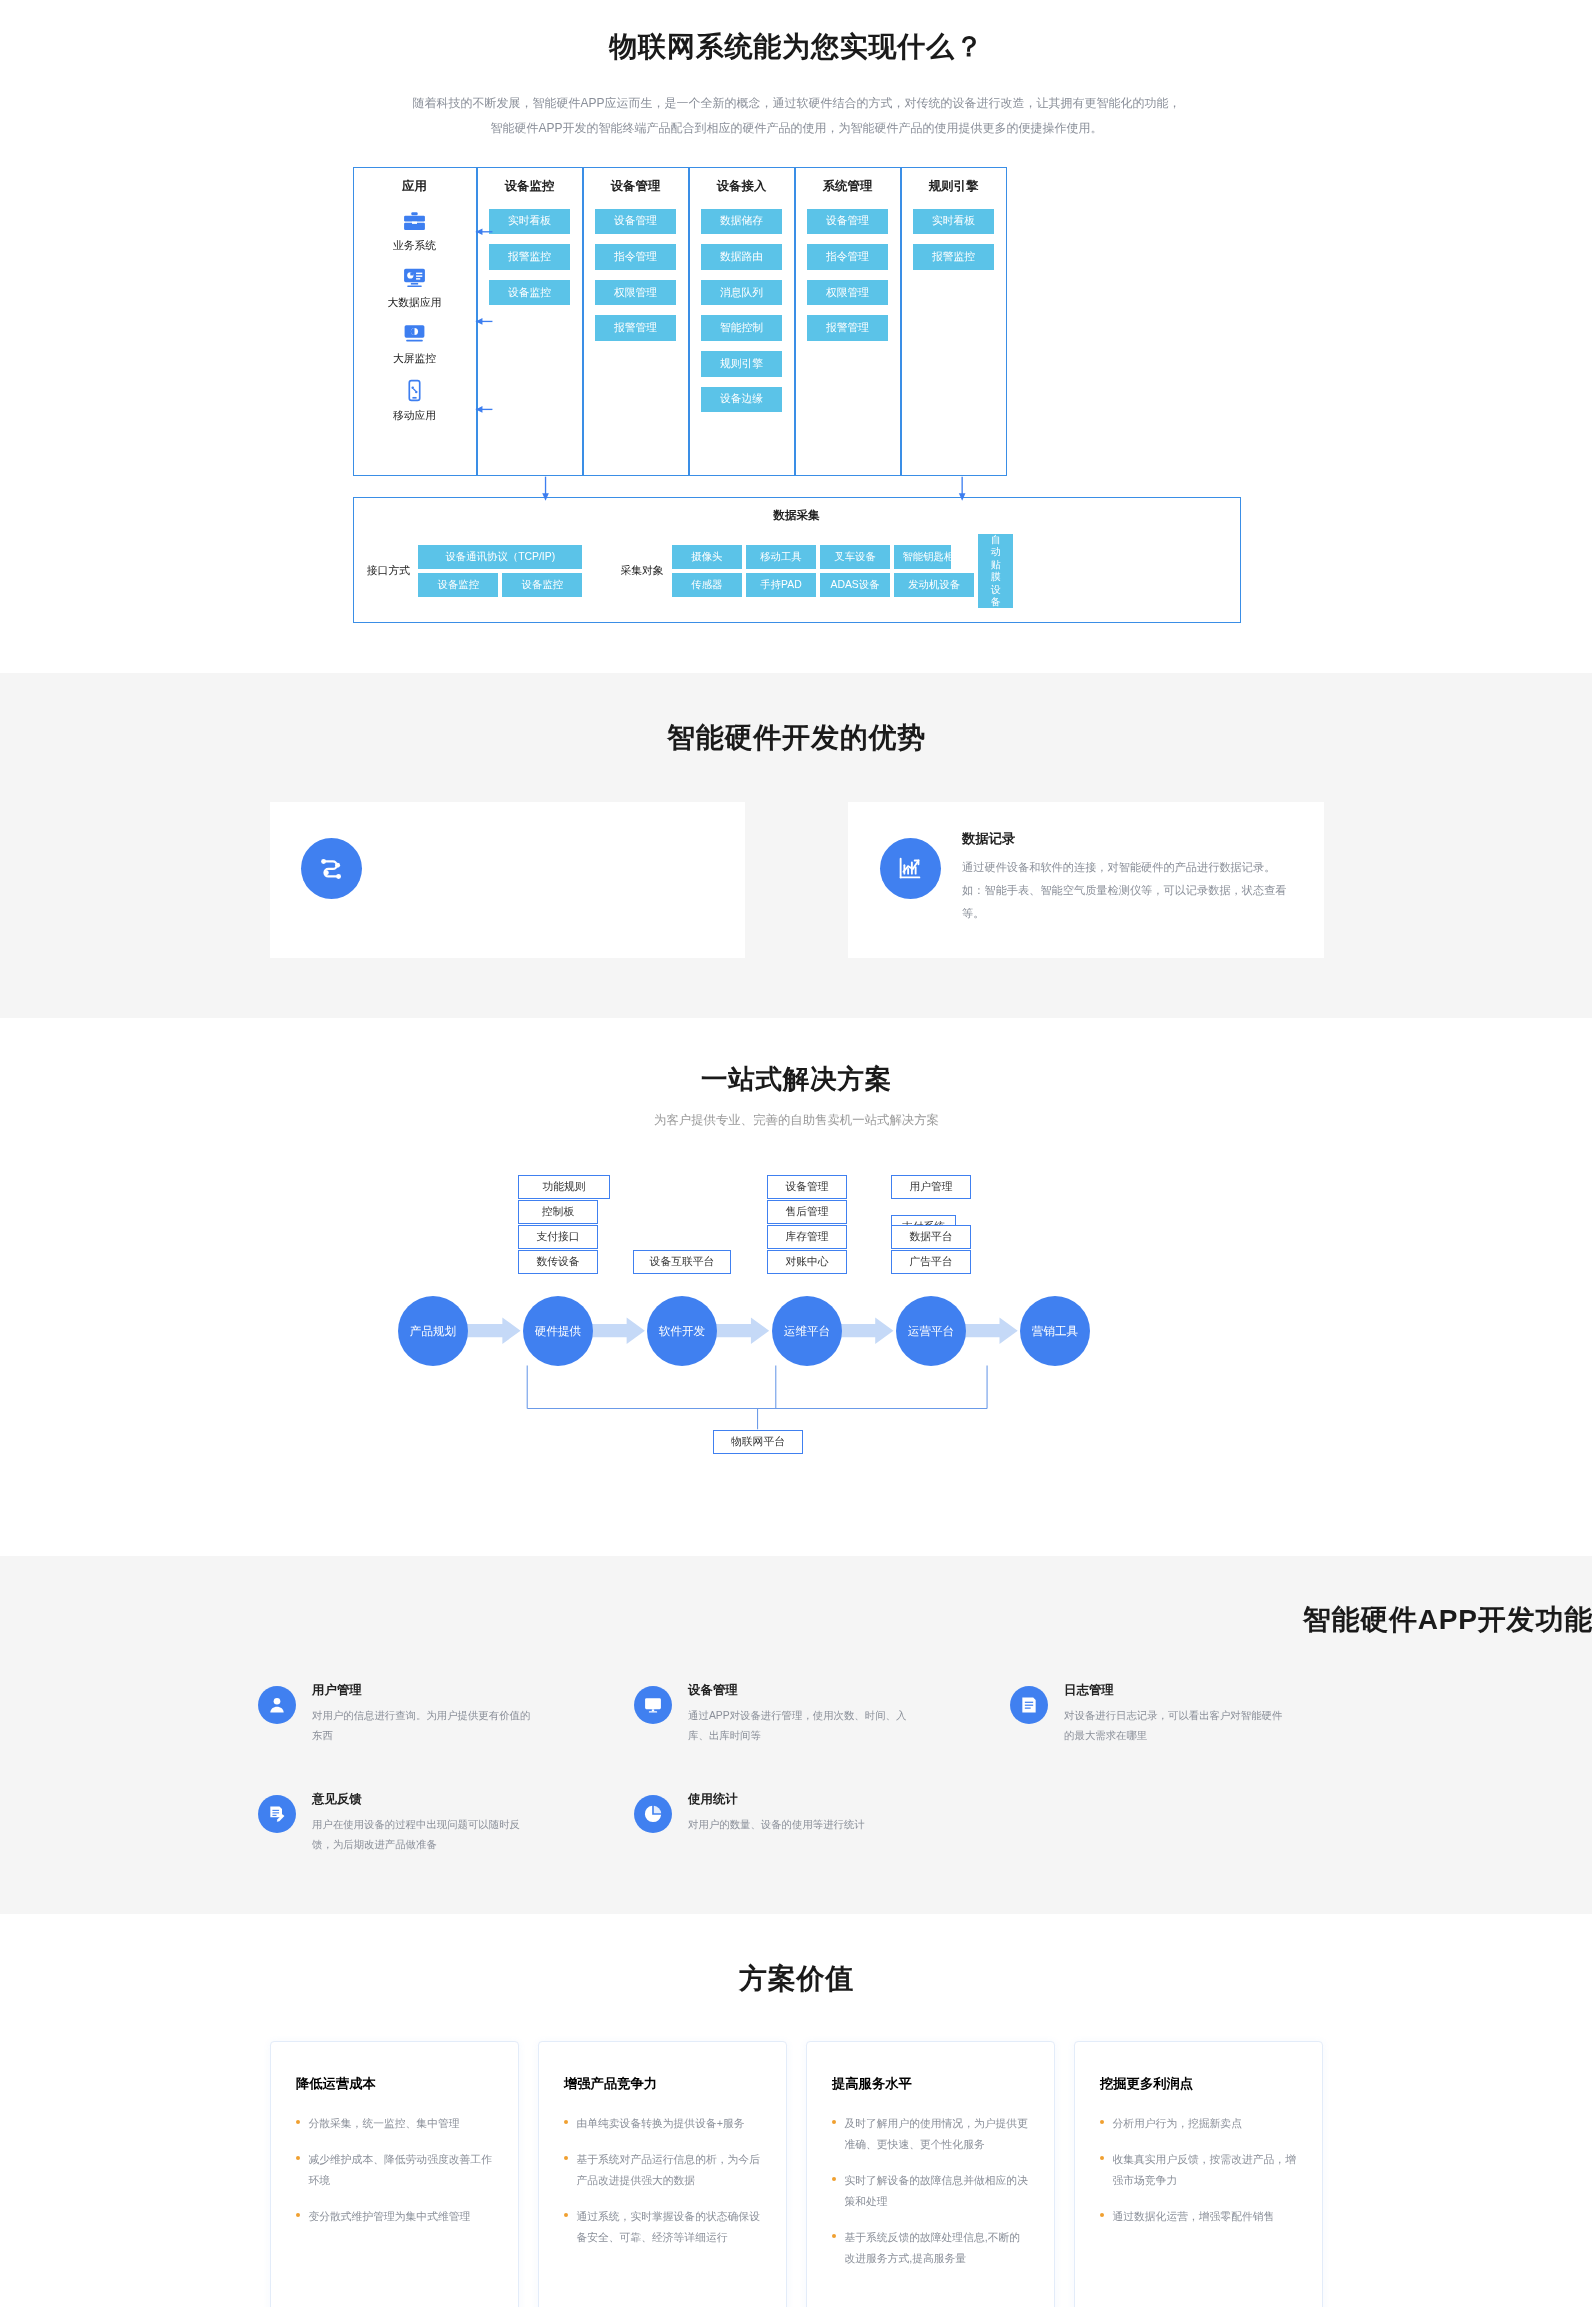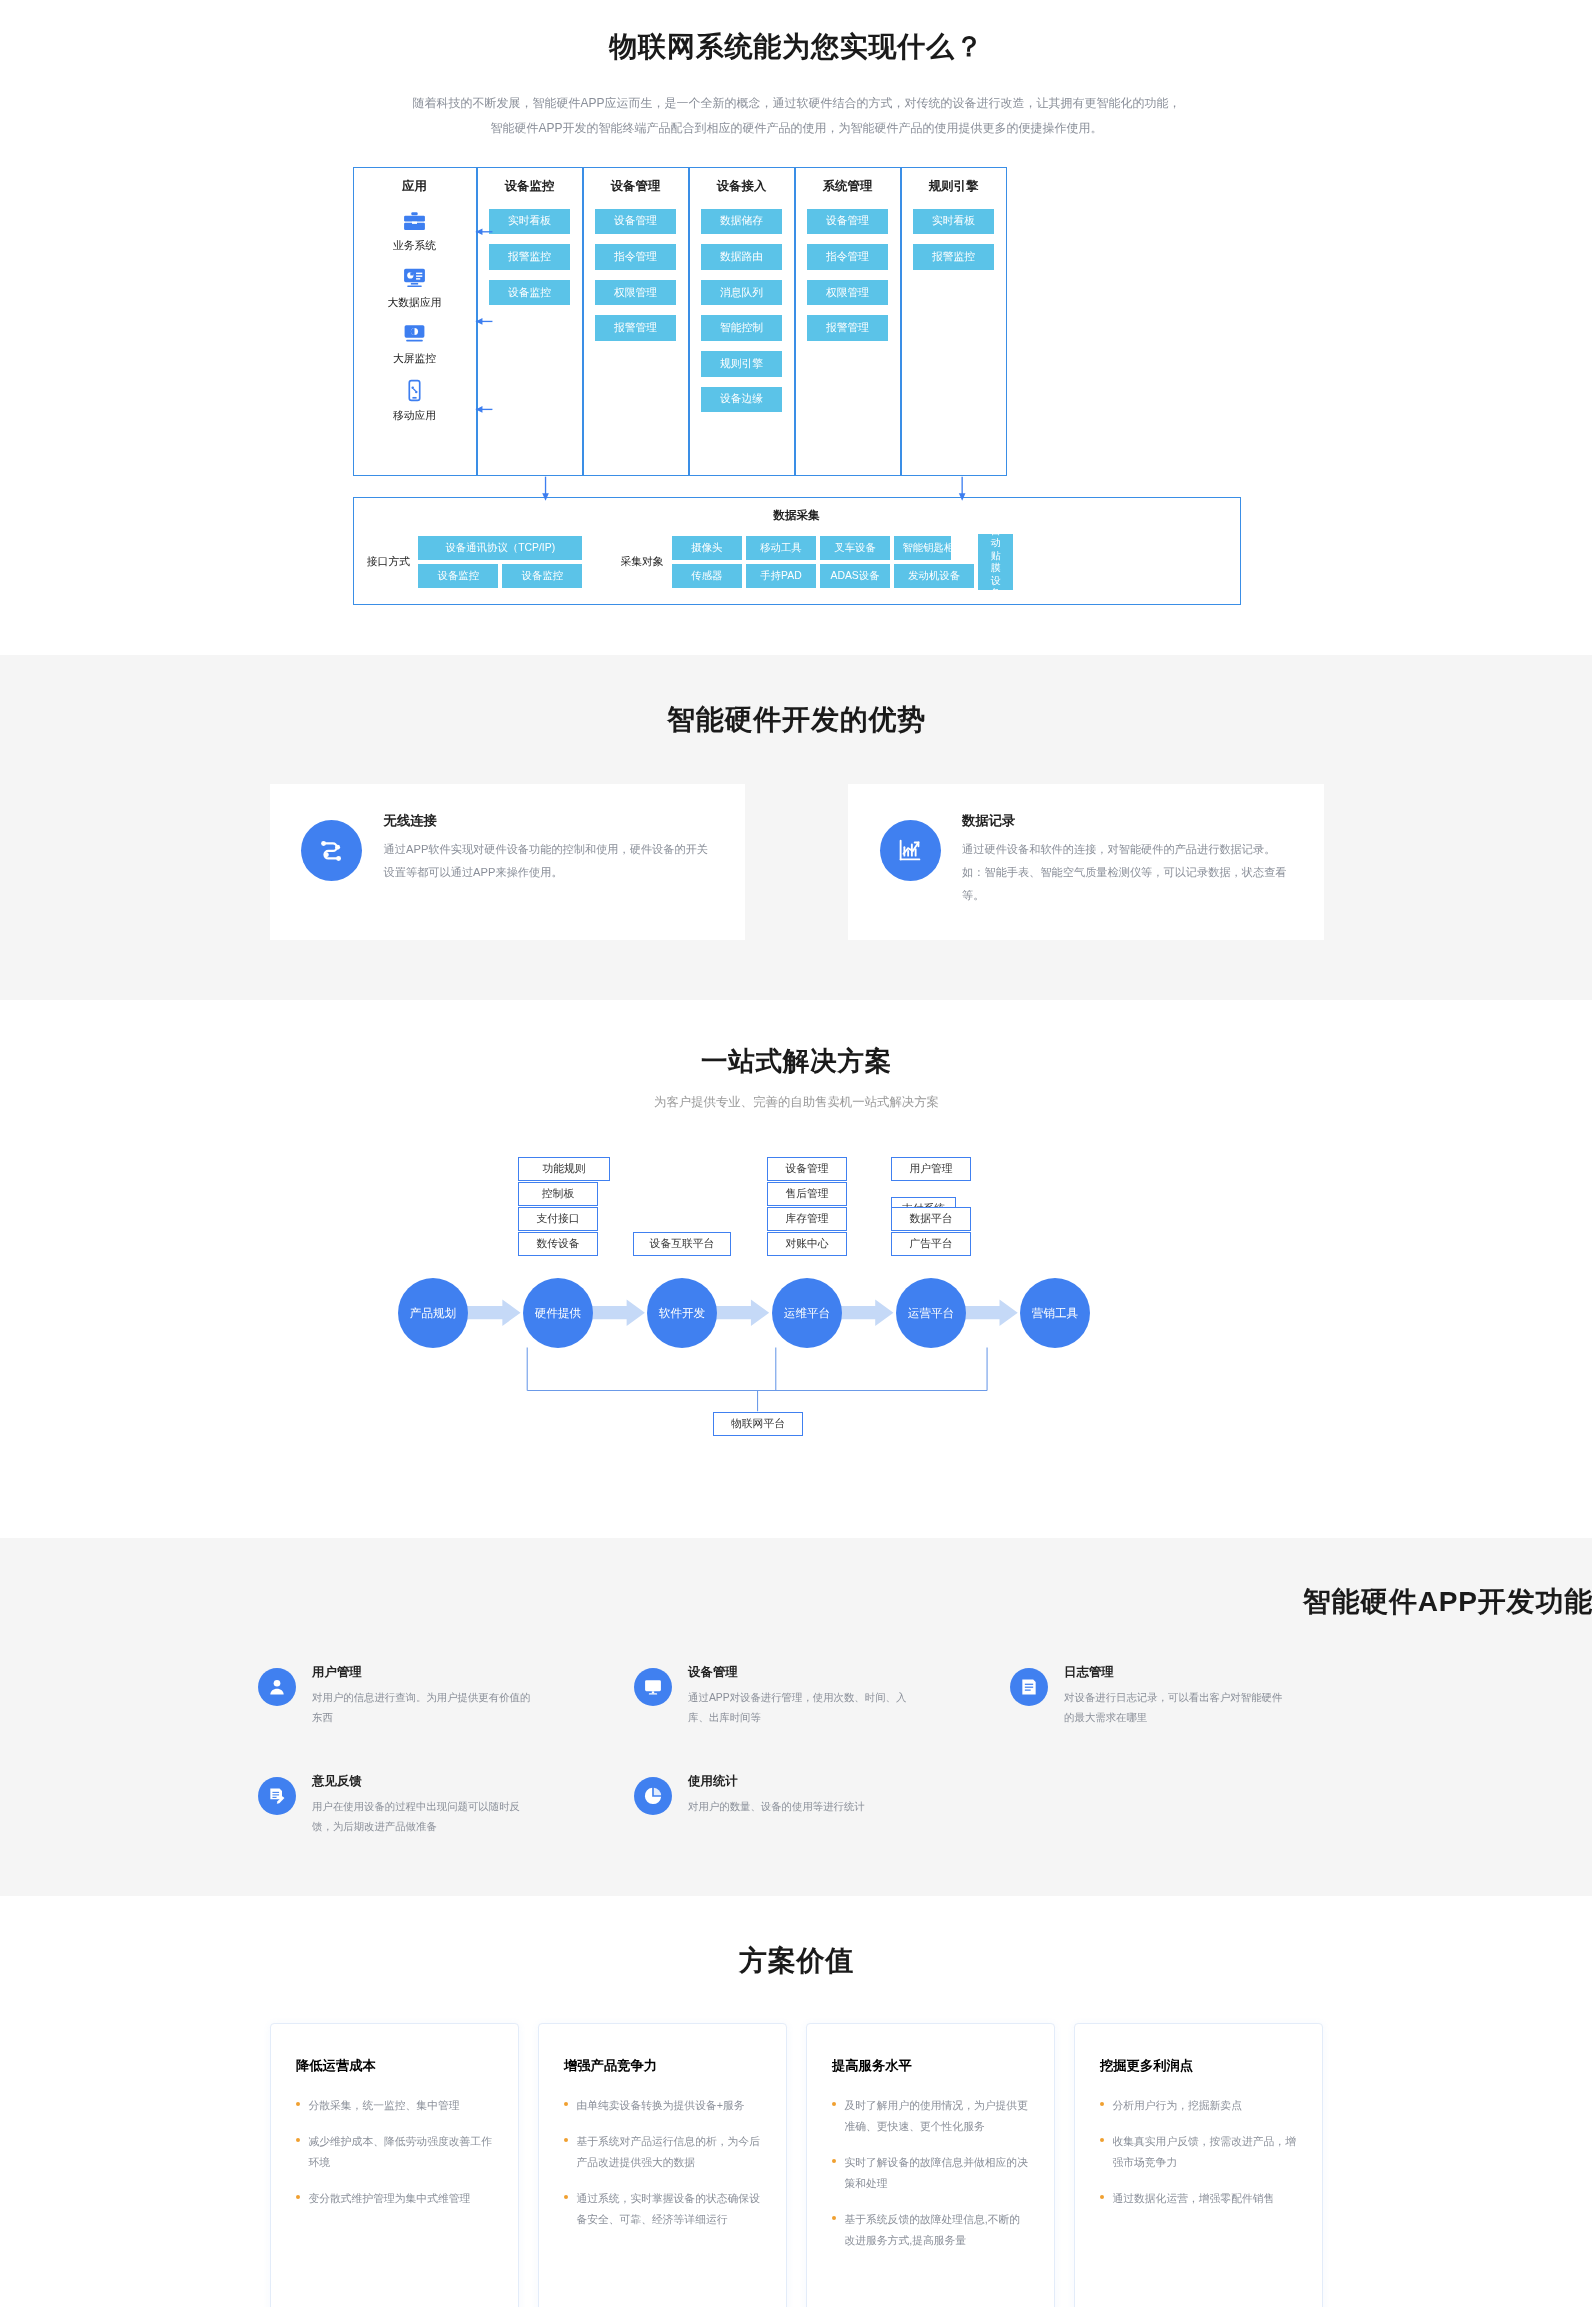--- a/index.html
+++ b/index.html
@@ -353,44 +353,40 @@
               <div class="cchip" style="width:70px">叉车设备</div>
               <div class="cchip" style="width:57px">智能钥匙柜</div>
             </div>
             <div class="crow">
               <div class="cchip" style="width:70px">传感器</div>
               <div class="cchip" style="width:70px">手持PAD</div>
               <div class="cchip" style="width:70px">ADAS设备</div>
               <div class="cchip" style="width:80px">发动机设备</div>
             </div>
           </div>
-          <div class="cchip tall" style="margin-left:4.1px;height:56px">自动贴膜设备</div>
+          <div class="cchip tall" style="margin-left:4.1px;height:74px">自动贴膜设备</div>
         </div>
       </div>
     </div>
   </div>
 </div>
 
 <div class="section sec-gray" id="sec-adv">
   <h2 class="sec-title">智能硬件开发的优势</h2>
   <div class="adv-row">
 
     <div class="adv-card">
       <div class="adv-circle">
         <svg width="30" height="30" viewBox="0 0 32 32" fill="none" stroke="#fff" stroke-width="2.4" stroke-linecap="round">
           <path d="M8 9h9a4 4 0 0 1 0 8H12a4 4 0 0 0 0 8h10"></path>
           <circle cx="7" cy="9" r="2.6" fill="#fff" stroke="none"></circle>
           <circle cx="22" cy="13" r="2.6" fill="#fff" stroke="none"></circle>
           <circle cx="10" cy="21" r="2.6" fill="#fff" stroke="none"></circle>
           <circle cx="23" cy="25" r="2.6" fill="#fff" stroke="none"></circle>
         </svg>
-      </div>
-      <div class="adv-text">
-        <h3>无线连接</h3>
-        <p>通过APP软件实现对硬件设备功能的控制和使用，硬件设备的开关设置等都可以通过APP来操作使用。</p>
       </div>
     </div>
 
     <div class="adv-card">
       <div class="adv-circle">
         <svg width="30" height="30" viewBox="0 0 32 32" fill="none" stroke="#fff" stroke-width="2" stroke-linecap="round">
           <line x1="6" y1="6" x2="6" y2="26"></line>
           <line x1="6" y1="26" x2="26" y2="26"></line>
           <line x1="10" y1="22" x2="10" y2="13"></line>
           <line x1="14" y1="22" x2="14" y2="17"></line>

